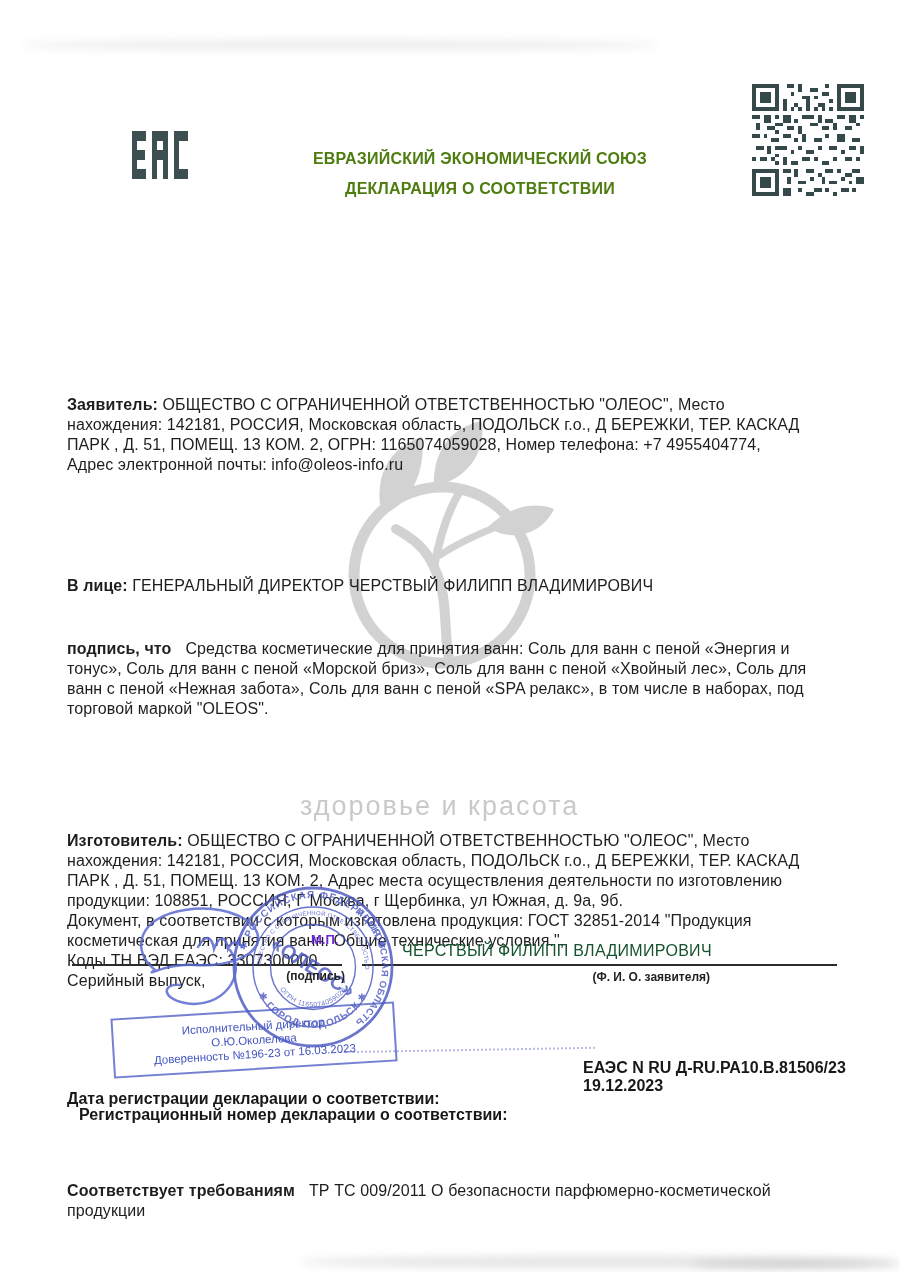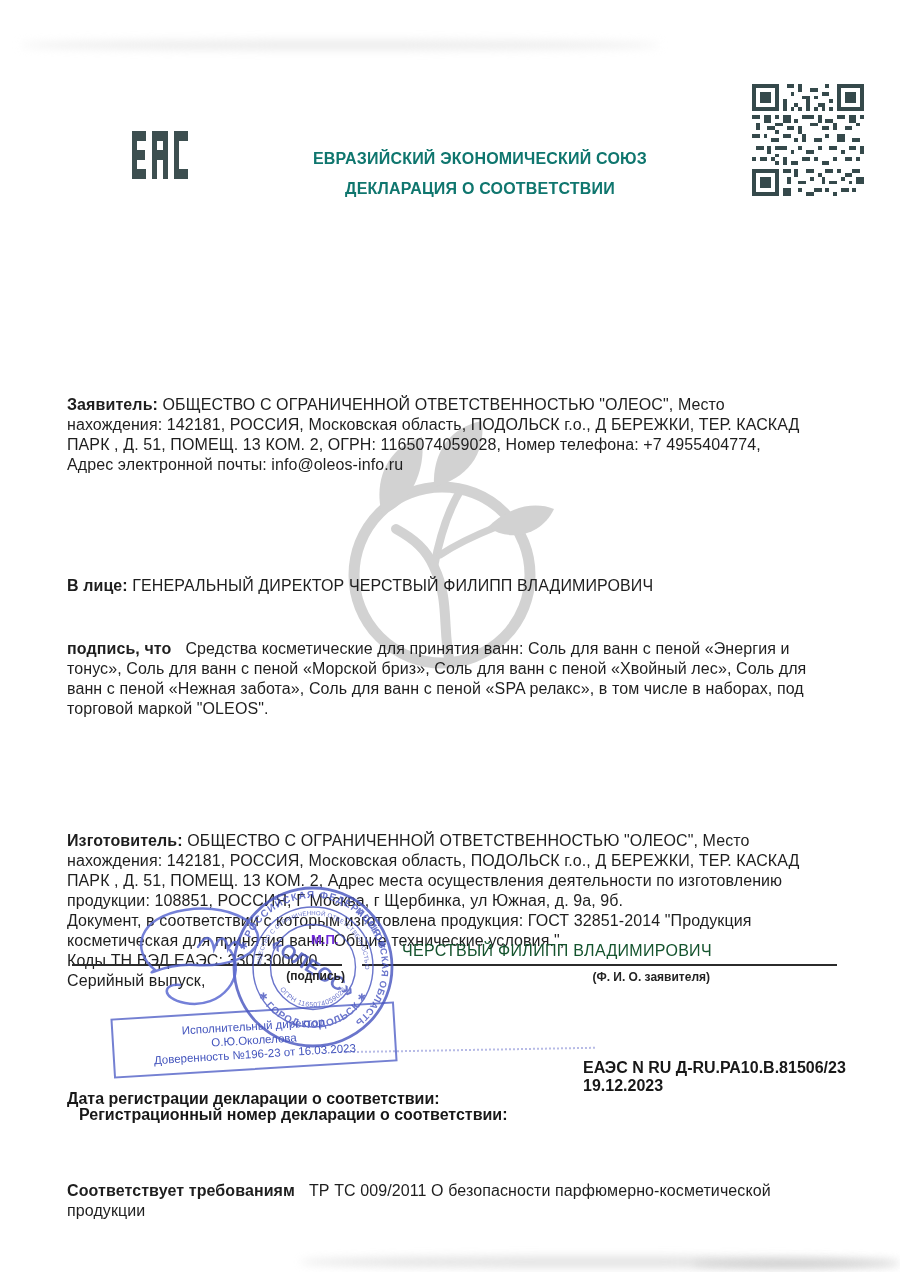--- a/index.html
+++ b/index.html
@@ -3,21 +3,21 @@
 <meta charset="utf-8">
 <style>
   html,body{margin:0;padding:0;background:#ffffff;}
   .page{position:relative;width:900px;height:1272px;background:#fff;overflow:hidden;
         font-family:"Liberation Sans","DejaVu Sans",sans-serif;color:#1e1e1e;}
   .abs{position:absolute;}
   .b{font-weight:bold;}
   .para{position:absolute;left:67px;width:786px;font-size:16px;line-height:20px;
         white-space:pre-line;color:#1e1e1e;letter-spacing:0.1px;}
   .hline{position:absolute;text-align:center;font-weight:bold;font-size:16px;
-         letter-spacing:0.2px;color:#0f766e;}
+         letter-spacing:0.2px;color:#4d7c0f;}
   .lead-gap{margin-right:14px;}
   .sigline{position:absolute;border-top:2px solid #2b2b2b;height:0;}
   .caption{position:absolute;font-size:12px;font-weight:bold;text-align:right;color:#222;}
   .fio-name{position:absolute;font-size:16px;color:#14532d;letter-spacing:0.3px;}
   .mp{position:absolute;font-size:13px;font-weight:bold;color:#6d28d9;z-index:7;}
   .rect-stamp{position:absolute;left:112px;top:1010px;width:284px;height:60px;
               border:2px solid rgba(70,85,195,0.75);transform:rotate(-3.5deg);
               z-index:3;text-align:center;color:#4354bd;font-size:11.5px;line-height:14px;
               padding-top:7px;box-sizing:border-box;}
   .footer-label{position:absolute;left:67px;font-size:16px;font-weight:bold;color:#181818;}
@@ -47,20 +47,21 @@
       <path d="M 120,248 C 112,215 120,185 104,152 C 96,134 84,124 66,114" stroke-width="10" stroke-linecap="round"></path>
       <path d="M 104,152 C 110,120 118,96 130,76" stroke-width="8" stroke-linecap="round"></path>
       <path d="M 110,140 C 128,128 146,120 166,112" stroke-width="7" stroke-linecap="round"></path>
     </g>
     <g fill="#a6a6a6" stroke="none">
       <path d="M 52,100 C 42,60 62,30 92,22 C 96,55 82,88 52,100 Z"></path>
       <path d="M 104,72 C 102,38 120,12 152,6 C 156,40 136,64 104,72 Z"></path>
       <path d="M 158,112 C 178,92 204,86 224,94 C 212,120 180,128 158,112 Z"></path>
     </g>
   </svg>
+  <div class="wm-tag">здоровье и красота</div>
 
   <svg class="abs z2" style="left:132px;top:131px;" width="58" height="48" viewBox="0 0 58 48">
     <g fill="#3d4f50">
       <rect x="0" y="0" width="5" height="48"></rect>
         <rect x="0" y="0" width="14" height="10"></rect>
       <rect x="0" y="19" width="13" height="10"></rect>
         <rect x="0" y="38" width="14" height="10"></rect>
       <rect x="20" y="0" width="5" height="48"></rect>
         <rect x="31" y="0" width="5" height="48"></rect>
       <rect x="20" y="0" width="16" height="10"></rect>

